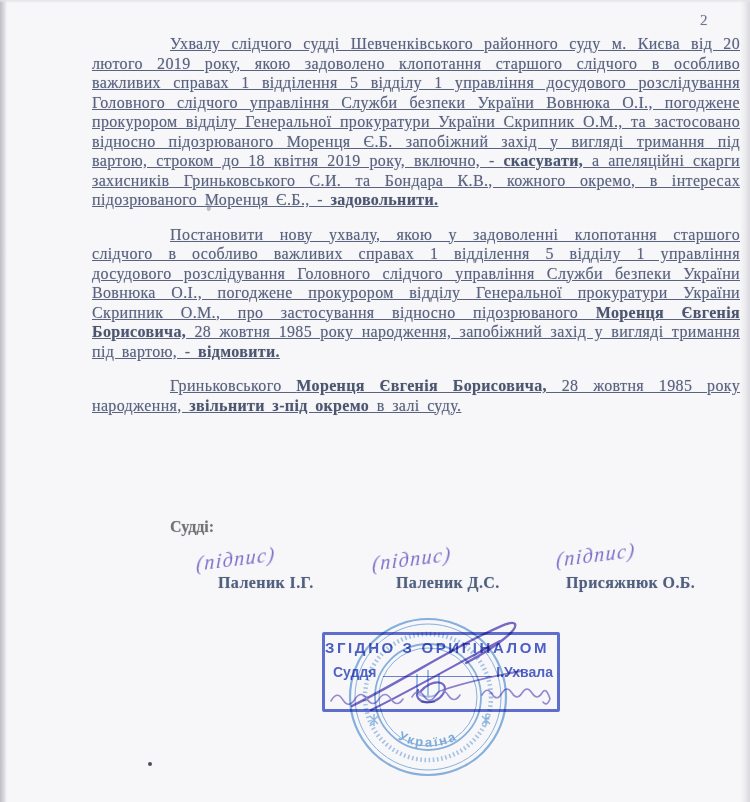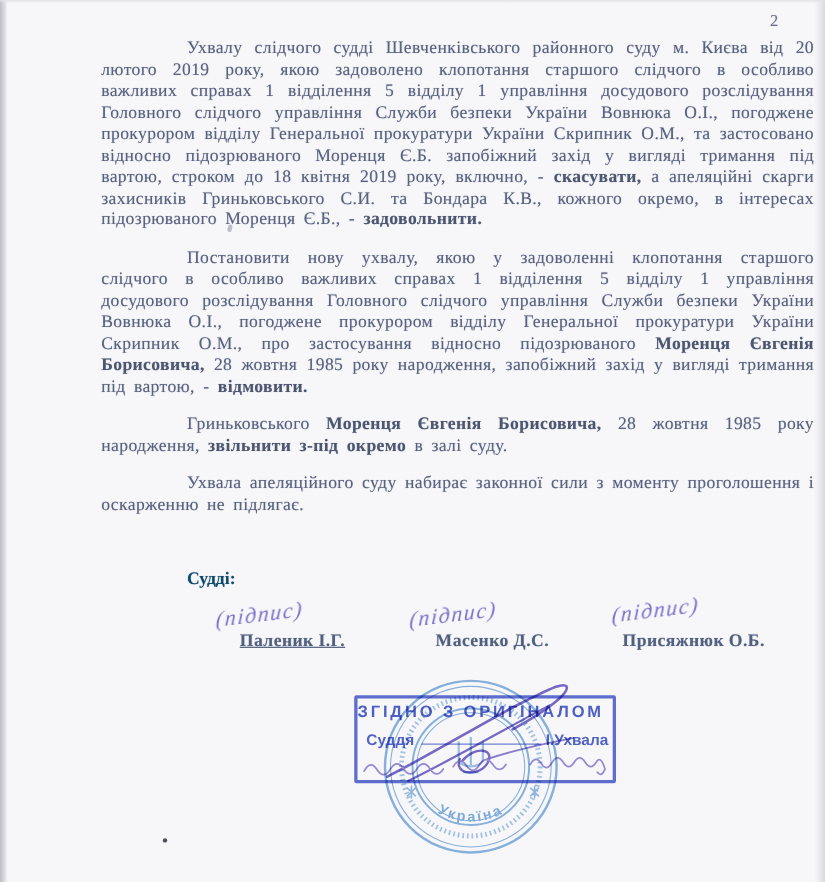--- a/index.html
+++ b/index.html
@@ -22,46 +22,46 @@
     text-shadow:0 0 1px rgba(100,110,140,.4);
   }
 
   .body-text{
     position:absolute;left:92px;top:34px;width:648px;
     font-size:16px;line-height:19.5px;color:#59627e;
     text-align:justify;text-justify:inter-word;
     letter-spacing:.35px;word-spacing:3.2px;
     text-shadow:0 0 1px rgba(95,105,135,.45);
   }
-  .body-text p{margin:0 0 15px 0;text-indent:78px;}
+  .body-text p{margin:0 0 15px 0;text-indent:78px;text-decoration:underline;}
   .body-text b{color:#4c566f;}
 
   .judges-label{
     position:absolute;left:170px;top:518px;
-    font-size:16px;font-weight:bold;color:#0c4a6e;
+    font-size:16px;font-weight:bold;color:#737373;
     text-shadow:0 0 1px rgba(95,105,135,.45);
   }
   .handwritten-sig{
     position:absolute;
     font-style:italic;font-size:20px;color:#7b6fc9;
     transform:rotate(-7deg) skewX(-10deg);
     letter-spacing:1.5px;
     filter:blur(.35px);
     white-space:nowrap;
   }
   .sig-1{left:196px;top:548px;}
   .sig-2{left:372px;top:548px;}
   .sig-3{left:556px;top:544px;}
   .judge-name{
     position:absolute;top:574px;
     font-size:16px;font-weight:bold;color:#51607e;
     text-shadow:0 0 1px rgba(90,105,140,.45);
     white-space:nowrap;letter-spacing:.4px;
   }
-  .jn-1{left:218px;text-decoration:underline;}
+  .jn-1{left:218px;}
   .jn-2{left:396px;}
   .jn-3{left:566px;text-align:right;}
 
   
   .cert-stamp{
     position:absolute;left:322px;top:632px;width:238px;height:80px;
     border:3px solid rgba(67,86,196,.85);border-radius:2px;
     box-sizing:border-box;z-index:2;
     filter:blur(.25px);
   }
@@ -99,31 +99,30 @@
 <div class="edge-left"></div>
 <div class="edge-right"></div>
 <div class="edge-top"></div>
 
 <div class="page-number">2</div>
 
 <div class="body-text">
   <p><span>Ухвалу слідчого судді Шевченківського районного суду м. Києва від 20 лютого 2019 року, якою задоволено клопотання старшого слідчого в особливо важливих справах 1 відділення 5 відділу 1 управління досудового розслідування Головного слідчого управління Служби безпеки України Вовнюка О.І., погоджене прокурором відділу Генеральної прокуратури України Скрипник О.М., та застосовано відносно підозрюваного Моренця Є.Б. запобіжний захід у вигляді тримання під вартою, строком до 18 квітня 2019 року, включно, - </span><b>скасувати,</b><span> а апеляційні скарги захисників Гриньковського С.И. та Бондара К.В., кожного окремо, в інтересах підозрюваного Моренця Є.Б., - </span><b>задовольнити.</b></p>
   <p><span>Постановити нову ухвалу, якою у задоволенні клопотання старшого слідчого в особливо важливих справах 1 відділення 5 відділу 1 управління досудового розслідування Головного слідчого управління Служби безпеки України Вовнюка О.І., погоджене прокурором відділу Генеральної прокуратури України Скрипник О.М., про застосування відносно підозрюваного </span><b>Моренця Євгенія Борисовича,</b><span> 28 жовтня 1985 року народження, запобіжний захід у вигляді тримання під вартою, - </span><b>відмовити.</b></p>
   <p><span>Гриньковського </span><b>Моренця Євгенія Борисовича,</b><span> 28 жовтня 1985 року народження, </span><b>звільнити з-під окремо</b><span> в залі суду.</span></p>
-  <p><span>Ухвала апеляційного суду набирає законної сили з моменту проголошення і оскарженню не підлягає.</span></p>
 </div>
 
 <div class="judges-label">Судді:</div>
 
 <div class="handwritten-sig sig-1">(підпис)</div>
 <div class="handwritten-sig sig-2">(підпис)</div>
 <div class="handwritten-sig sig-3">(підпис)</div>
 
 <div class="judge-name jn-1">Паленик І.Г.</div>
-<div class="judge-name jn-2">Масенко Д.С.</div>
+<div class="judge-name jn-2">Паленик Д.С.</div>
 <div class="judge-name jn-3">Присяжнюк О.Б.</div>
 
 <svg class="overlay-svg seal-svg" viewBox="280 595 340 200" aria-hidden="true">
   <g stroke="#76a8dc" fill="none">
     <circle cx="428" cy="697" r="78" stroke-width="2.2"></circle>
     <circle cx="428" cy="697" r="73" stroke-width="1"></circle>
     <circle cx="428" cy="697" r="63" stroke-width="4.5" stroke-dasharray="1.6 2.6" opacity=".75"></circle>
     <circle cx="428" cy="697" r="53" stroke-width="1.8"></circle>
     <circle cx="428" cy="697" r="49" stroke-width="1"></circle>
 

